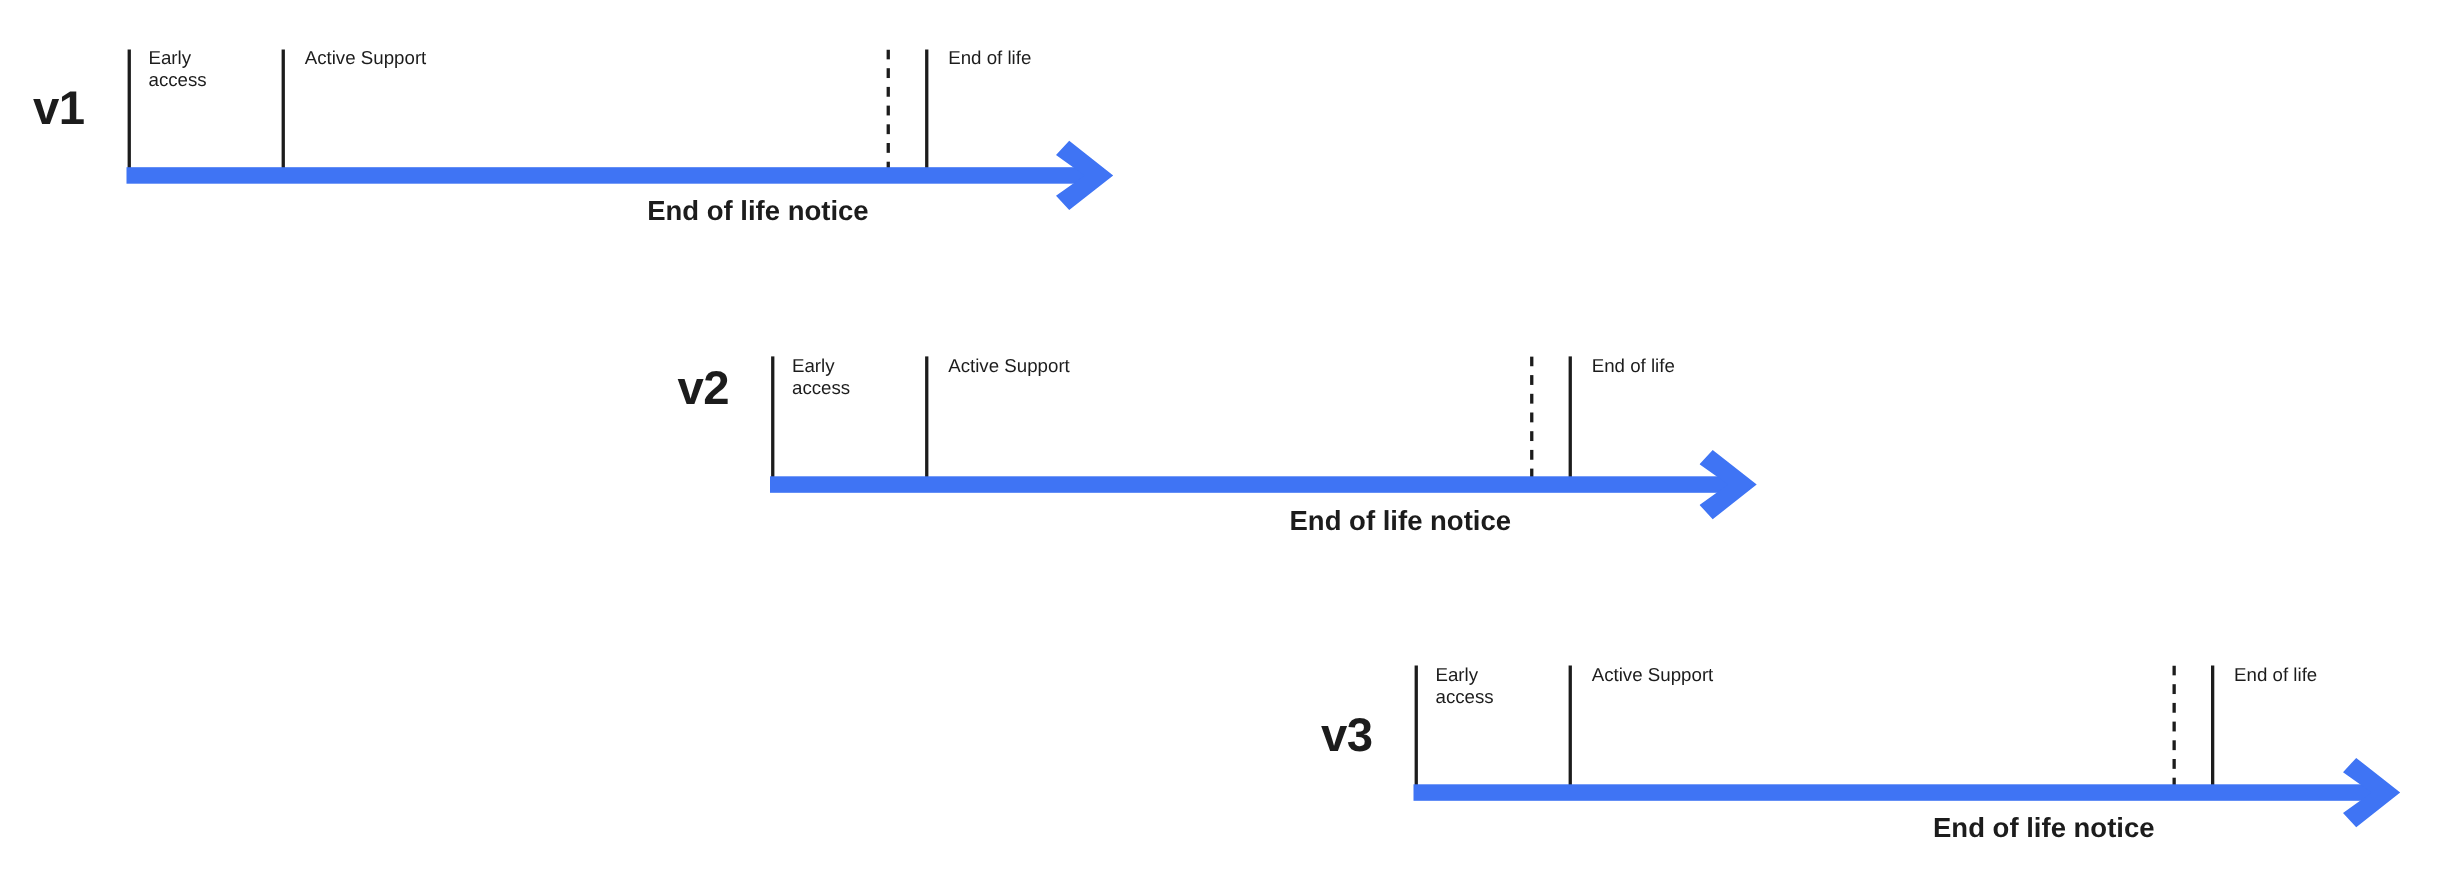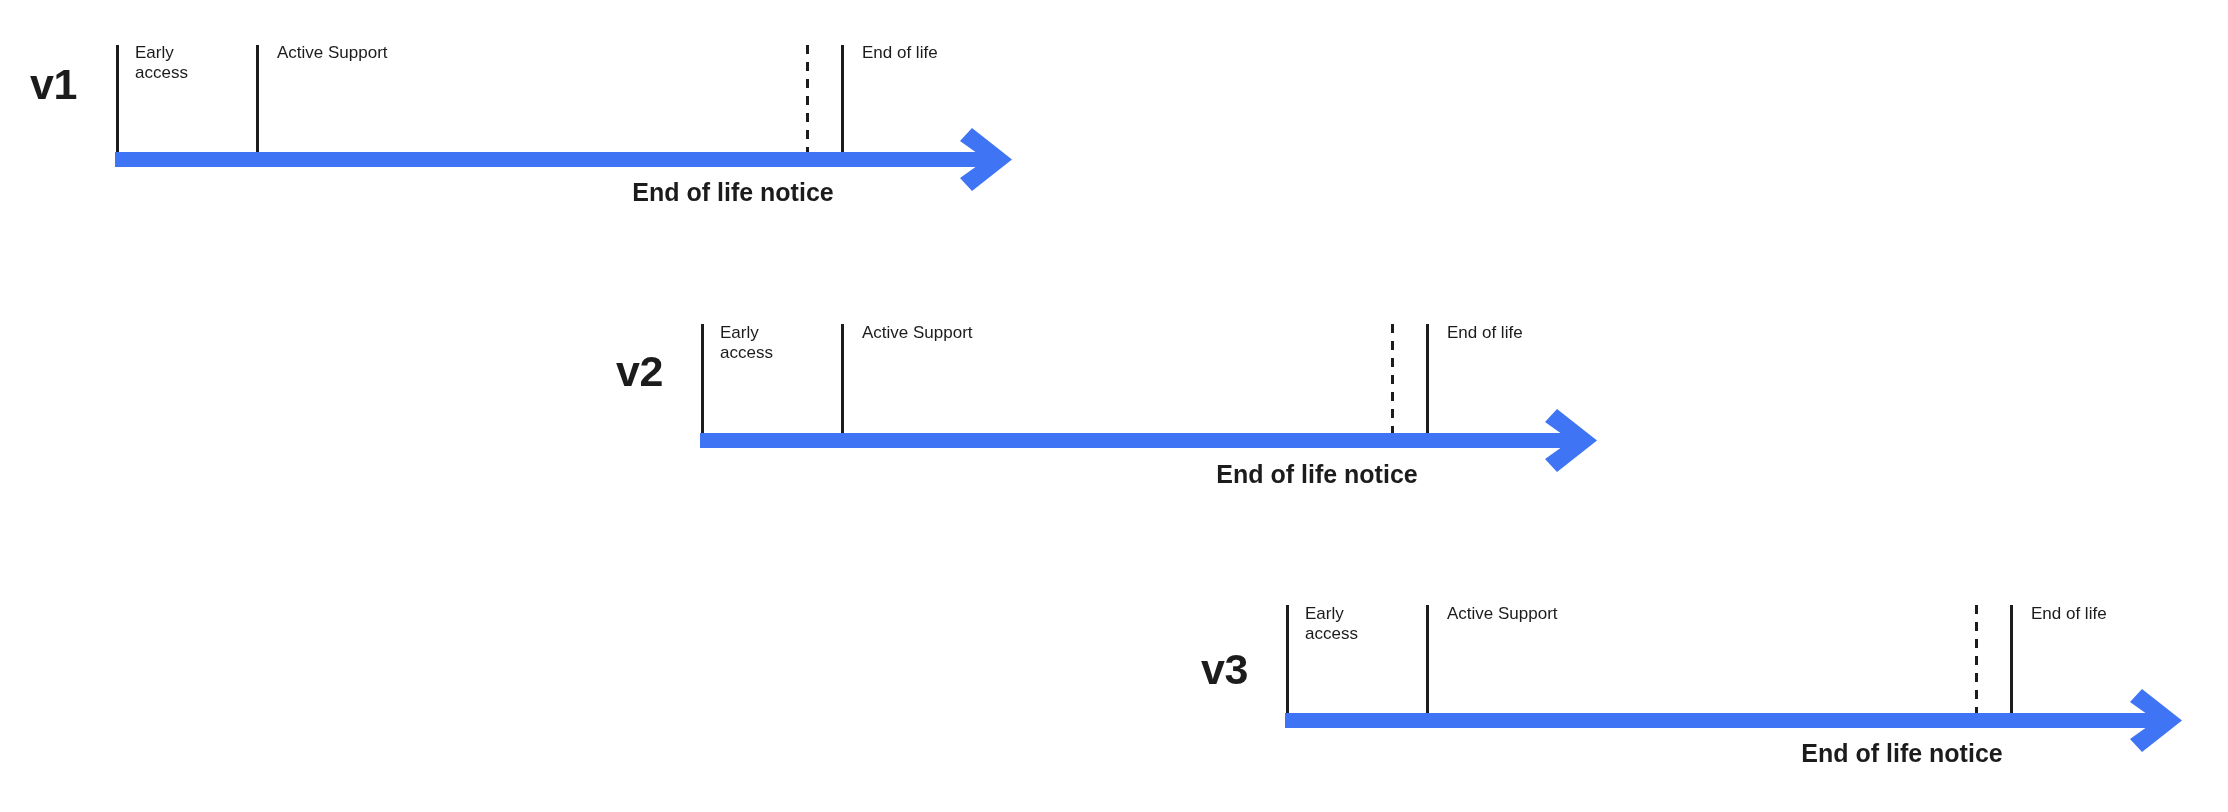--- a/index.html
+++ b/index.html
@@ -69,31 +69,30 @@
   }
   .notice-label {
     position: absolute;
     font-size: 25px;
     font-weight: bold;
     line-height: 1;
     color: #1c1c1c;
     white-space: nowrap;
     text-align: right;
     transform: translateX(-50%);
-    margin-left: 44px;
   }
 </style>
 </head>
 <body>
 
 <div id="canvas">
 
   <div class="lifecycle-row">
 
-    <div class="version-label" style="left:30px; top:63px;">v1</div>
+    <div class="version-label" style="left:30px; top:78px;">v1</div>
 
     <div class="phase-divider" style="left:116px; top:45px; height:108px;"></div>
 
     <div class="phase-label" style="left:135px; top:43px; width:110px;">Early
 access</div>
 
     <div class="phase-divider" style="left:256px; top:45px; height:108px;"></div>
 
     <div class="phase-label nowrap" style="left:277px; top:43px;">Active Support</div>
 
@@ -107,21 +106,21 @@
 
     <svg class="timeline-arrow" style="left:960px; top:125px;" width="60" height="70" viewBox="0 0 60 70">
       <path d="M 12 3 L 52 34.5 L 12 66 L 0 53 L 26 34.5 L 0 16 Z" fill="#3f74f4"></path>
     </svg>
 
     <div class="notice-label" style="left:689px; top:180px;">End of life notice</div>
   </div>
 
   <div class="lifecycle-row">
 
-    <div class="version-label" style="left:616px; top:350px;">v2</div>
+    <div class="version-label" style="left:616px; top:332px;">v2</div>
 
     <div class="phase-divider" style="left:701px; top:324px; height:112px;"></div>
 
     <div class="phase-label" style="left:720px; top:323px; width:110px;">Early
 access</div>
 
     <div class="phase-divider" style="left:841px; top:324px; height:112px;"></div>
 
     <div class="phase-label nowrap" style="left:862px; top:323px;">Active Support</div>
 

